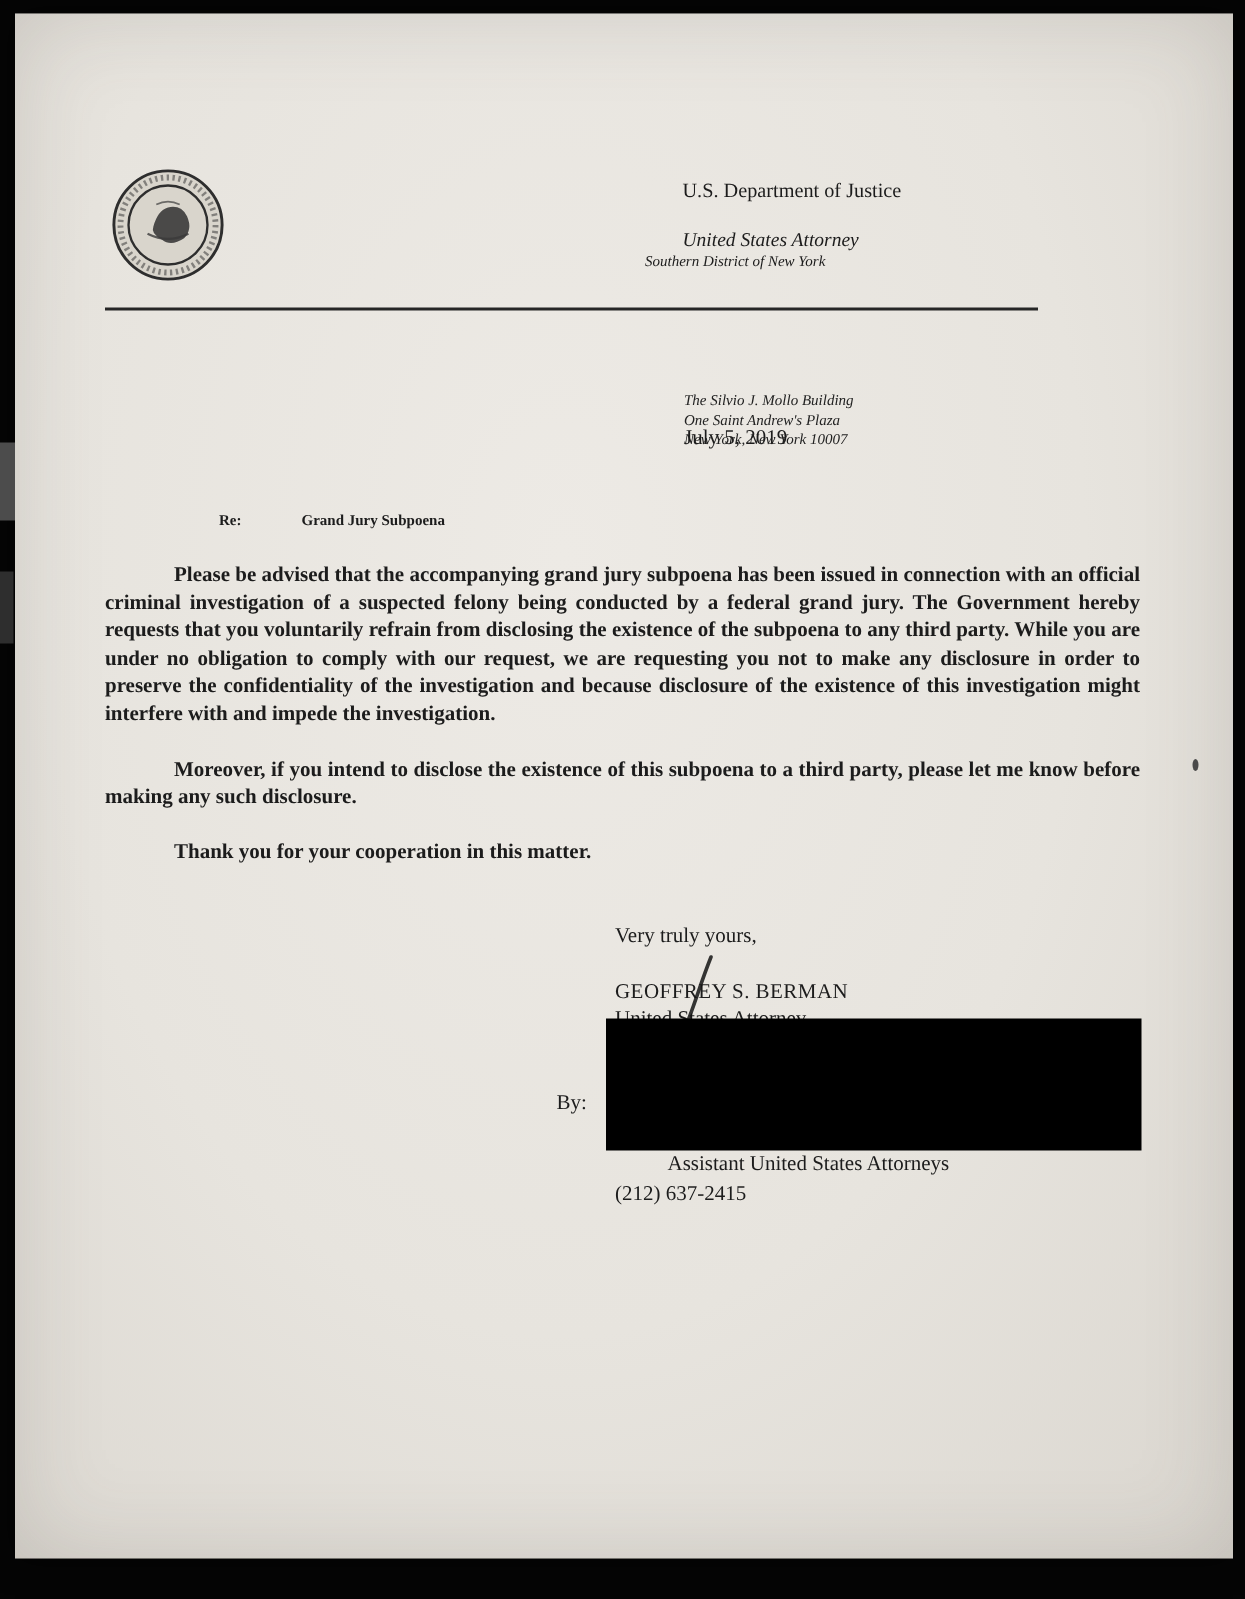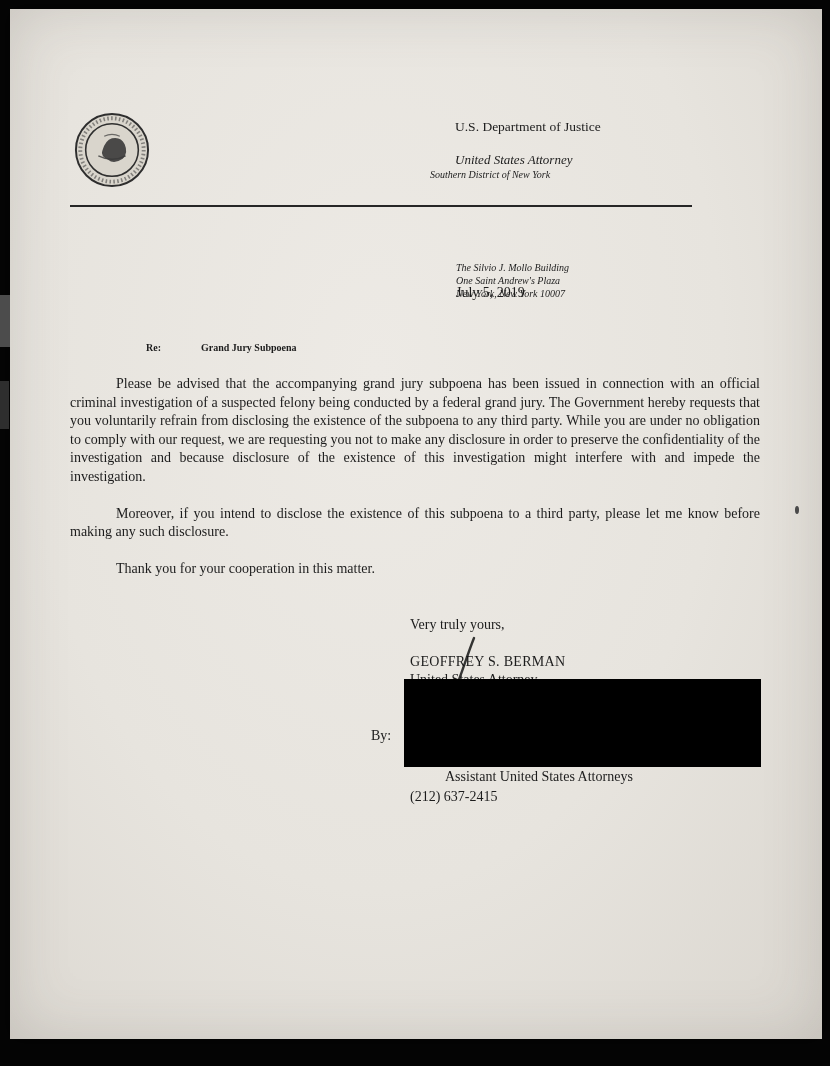--- a/index.html
+++ b/index.html
@@ -17,21 +17,21 @@
   .abs{position:absolute;}
   .agency{left:445px;top:110px;font-size:13.5px;font-weight:normal;}
   .office{left:445px;top:143px;font-size:13px;font-style:italic;}
   .district{left:420px;top:160px;font-size:10px;font-style:italic;}
   .rule{left:60px;top:196px;width:622px;height:2px;background:#262626;}
   .addr{left:446px;top:220px;font-size:10px;font-style:italic;line-height:13px;color:#222;margin-top:32px;}
   .date{left:446px;top:276px;font-size:14px;}
   .re-line{left:108px;top:333px;font-size:10px;font-weight:bold;margin-left:28px;}
   .re-line .re-label{display:inline-block;width:55px;}
   .letter-body{left:60px;top:366px;width:690px;font-size:14px;line-height:18.6px;text-align:justify;}
-  .letter-body p{margin:0 0 18px 0;text-indent:46px;}
+  .letter-body p{margin:0 0 18px 0;text-indent:46px;font-weight:bold;}
   .valediction{left:400px;top:608px;font-size:14px;}
   .signer-name{left:400px;top:645px;font-size:14px;letter-spacing:.3px;}
   .signer-title{left:400px;top:663px;font-size:14px;}
   .by-label{left:361px;top:719px;font-size:14px;}
   .redaction{left:394px;top:670px;width:357px;height:88px;background:#000;}
   .signer-role{left:400px;top:760px;font-size:14px;margin-left:35px;}
   .signer-phone{left:400px;top:780px;font-size:14px;}
   .seal{left:63px;top:102px;width:78px;height:78px;}
   .sig-stroke{left:430px;top:625px;width:60px;height:60px;}
   .scan-band-1{left:-10px;top:286px;width:10px;height:52px;background:#4c4c4c;}

